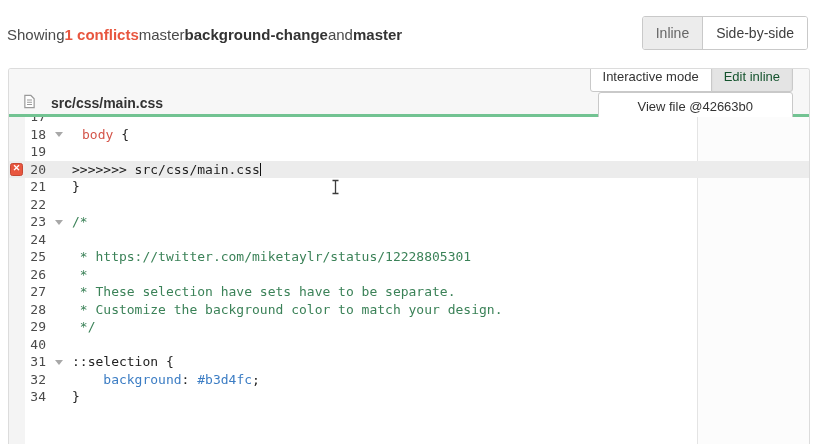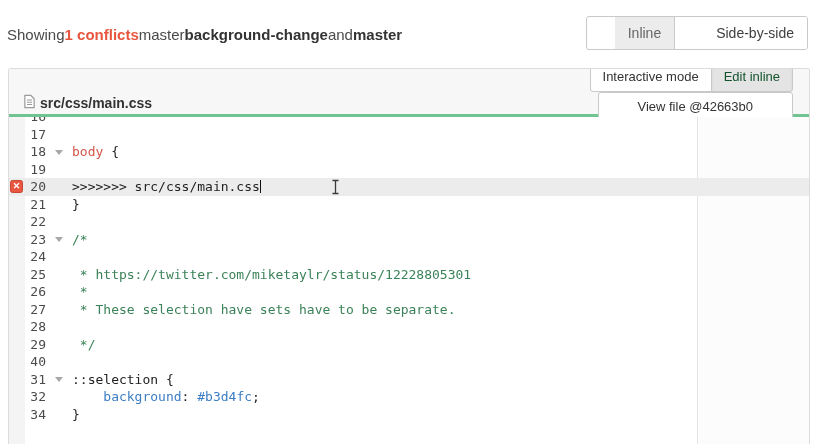--- a/index.html
+++ b/index.html
@@ -12,30 +12,30 @@
     font-family:"Liberation Sans", sans-serif;}
 
   
   .top-row{position:relative; height:62px;}
   .summary{position:absolute; left:7px; top:26px; display:flex; 
     align-items:flex-end; font-size:15px; color:#4a4a4a; white-space:nowrap;}
   .summary .bold{font-weight:bold; color:#333;}
   .summary .conflicts{font-weight:bold; color:var(--color-error-badge);}
   .toggle{position:absolute; right:8px; top:16px; display:flex; border:1px solid #c9c9c9;
     border-radius:3px; overflow:hidden; background:#fff;}
-  .toggle-opt{padding:8px 13px; font-size:14px; color:#3e3e3e; cursor:pointer; background:#fff;margin-left:28px;}
+  .toggle-opt{padding:8px 13px; font-size:14px; color:#3e3e3e; cursor:pointer; background:#fff;}
   .toggle-opt.active{background:#ececec; color:#666; border-right:1px solid #c9c9c9;}
 
   
   .panel{position:absolute; left:8px; top:68px; width:802px; height:376px;
     border:1px solid #dcdcdc; border-bottom:none; border-radius:3px 3px 0 0;
     background:#fff; overflow:hidden;}
   .panel-header{height:45px; background:#f7f7f7; display:flex; align-items:center;
     padding:0 16px 0 14px;}
-  .file-title{display:flex; align-items:center; gap:4px;margin-top:23px;}
+  .file-title{display:flex; align-items:center; gap:15px;margin-top:23px;}
   .file-name{font-size:14px; font-weight:bold; color:#333;}
   .toolbar{margin-left:auto; display:flex; flex-direction:column;}
   .btn{height:30px; padding:0 12px; border:1px solid #c9c9c9; background:#fff; color:#333;
     font-size:13px; border-radius:3px; font-family:inherit; cursor:pointer; white-space:nowrap;}
   .btn-group{display:flex;}
   .btn-group .btn{border-radius:0;}
   .btn-group .btn:first-child{border-radius:3px 0 0 3px;}
   .btn-group .btn:last-child{border-radius:0 3px 3px 0; margin-left:-1px;}
   .btn.pressed{background:#e4e4e4; color:#14532d; box-shadow:inset 0 1px 2px rgba(0,0,0,.08);}
   .btn.viewfile{margin-left:8px;}
@@ -49,21 +49,21 @@
   .right-tint{position:absolute; left:689px; right:0; top:0; bottom:0; background:#fcfcfc; z-index:0;}
   .lines-wrap{margin-top:-9px;}
   .row{position:relative; z-index:1; display:flex; height:17.5px; line-height:17.5px;}
   .row.active{background:var(--color-active-line-bg);}
   .cell-marker{width:16px; flex:none; position:relative;}
   .cell-num{width:24px; flex:none; text-align:right; padding-right:3px; color:#4a4a4a;}
   .cell-fold{width:19px; flex:none; display:flex; align-items:center; justify-content:center;}
   .fold{width:0; height:0; border-left:4px solid transparent; border-right:4px solid transparent;
     border-top:5px solid #a8a8a8; margin-top:1px;}
   .cell-code{white-space:pre; padding-left:4px; color:var(--color-plain);}
-  .tok-selector{color:var(--color-selector);}
+  .tok-selector{color:var(--color-selector);margin-left:10px;}
   .tok-property{color:var(--color-property);}
   .tok-value{color:var(--color-value);}
   .tok-hex_value{color:var(--color-hex-value);}
   .tok-comment{color:var(--color-comment);}
   .tok-plain{color:var(--color-plain);}
   .err{position:absolute; left:1px; top:2px; width:13px; height:13px; border-radius:2.5px;
     background:var(--color-error-badge); border:1px solid #c64733; color:#fff;
     font-size:9px; font-weight:bold; display:flex; align-items:center; justify-content:center;
     font-family:"Liberation Sans", sans-serif;}
   .caret{display:inline-block; width:1px; height:13px; background:#111; vertical-align:-2px;}
@@ -107,26 +107,20 @@
     </div>
   </div>
   <div class="green-bar"></div>
   <div class="code-area">
     <div class="marker-strip"></div>
     <div class="right-tint"></div>
     <div class="ruler"></div>
     <div class="lines-wrap">
         <div class="row">
           <div class="cell-marker"></div>
-          <div class="cell-num">16</div>
-          <div class="cell-fold"></div>
-          <div class="cell-code"></div>
-        </div>
-        <div class="row">
-          <div class="cell-marker"></div>
           <div class="cell-num">17</div>
           <div class="cell-fold"></div>
           <div class="cell-code"></div>
         </div>
         <div class="row">
           <div class="cell-marker"></div>
           <div class="cell-num">18</div>
           <div class="cell-fold">
             <span class="fold"></span>
           </div>
@@ -185,20 +179,21 @@
         <div class="row">
           <div class="cell-marker"></div>
           <div class="cell-num">27</div>
           <div class="cell-fold"></div>
           <div class="cell-code"><span class="tok-comment"> * These selection have sets have to be separate.</span></div>
         </div>
         <div class="row">
           <div class="cell-marker"></div>
           <div class="cell-num">28</div>
           <div class="cell-fold"></div>
+          <div class="cell-code"><span class="tok-comment"> * Customize the background color to match your design.</span></div>
         </div>
         <div class="row">
           <div class="cell-marker"></div>
           <div class="cell-num">29</div>
           <div class="cell-fold"></div>
           <div class="cell-code"><span class="tok-comment"> */</span></div>
         </div>
         <div class="row">
           <div class="cell-marker"></div>
           <div class="cell-num">40</div>

